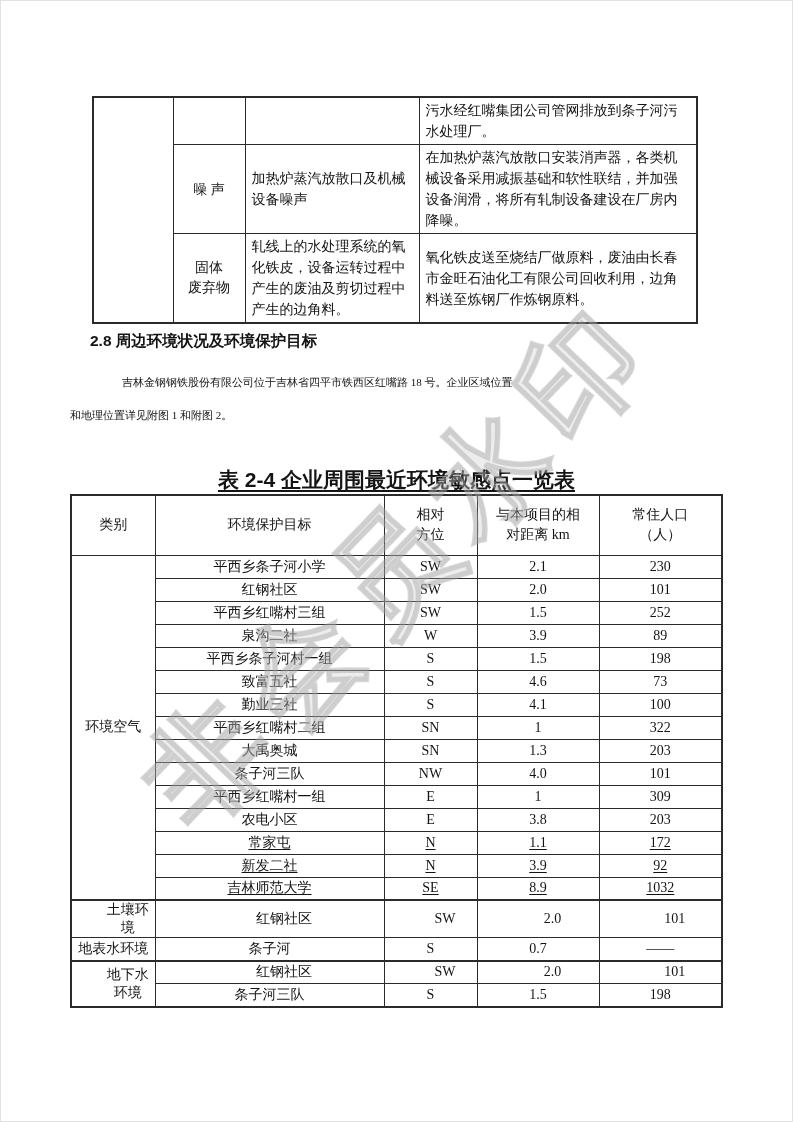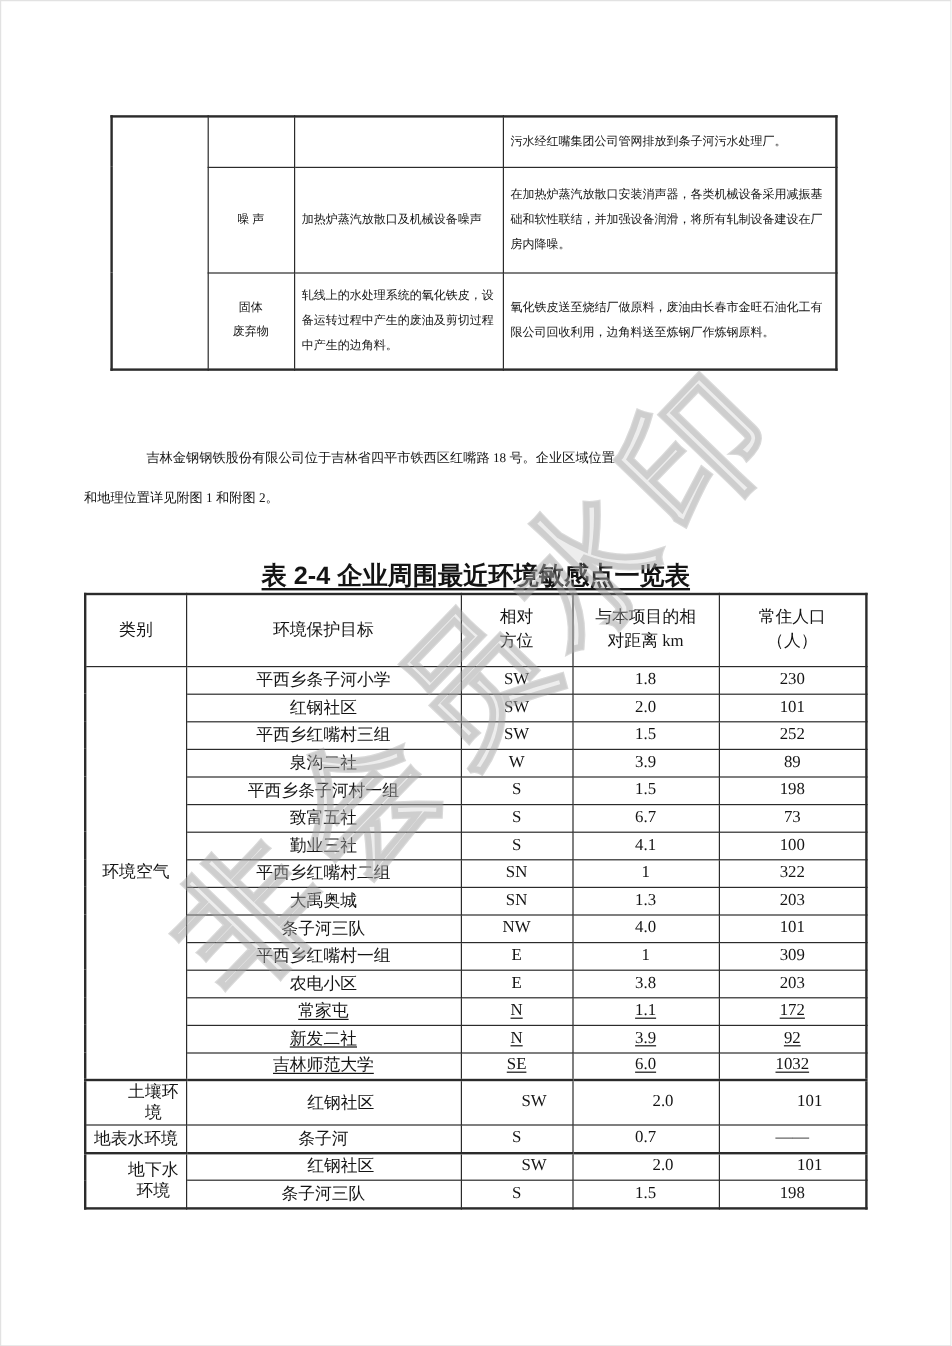--- a/index.html
+++ b/index.html
@@ -4,21 +4,21 @@
 <style>
   html,body{margin:0;padding:0;background:#fff;}
   .page{
     position:relative;width:793px;height:1122px;background:#ffffff;
     font-family:"Liberation Serif","DejaVu Serif",serif;color:#141414;
     overflow:hidden;box-shadow:0 0 0 1px #e2e2e2 inset;
   }
   table{border-collapse:collapse;table-layout:fixed;}
   td,th{border:1px solid #2b2b2b;font-weight:normal;overflow:hidden;}
   
-  .top-table{position:absolute;left:92px;top:96px;width:606px;font-size:10px;line-height:21px;}
+  .top-table{position:absolute;left:92px;top:96px;width:606px;font-size:14px;line-height:21px;}
   .top-table{border:2px solid #2b2b2b;}
   .top-table td{padding:2px 6px;vertical-align:middle;}
   .top-table .c{text-align:center;margin-top:37px;}
   .top-table .l{text-align:left;}
   .top-table tr.r1{height:42px;}
   .top-table tr.r2{height:88px;}
   .top-table tr.r3{height:81px;}
   
   .heading{position:absolute;left:90px;top:331px;font-family:"Liberation Sans","DejaVu Sans",sans-serif;
     font-weight:bold;font-size:15.5px;}
@@ -75,20 +75,21 @@
     </tr>
     <tr class="r3">
       <td class="c pre">固体
 废弃物</td>
       <td class="l">轧线上的水处理系统的氧化铁皮，设备运转过程中产生的废油及剪切过程中产生的边角料。</td>
       <td class="l">氧化铁皮送至烧结厂做原料，废油由长春市金旺石油化工有限公司回收利用，边角料送至炼钢厂作炼钢原料。</td>
     </tr>
   </tbody>
     </table>
 
+  <div class="heading">2.8 周边环境状况及环境保护目标</div>
   <div class="para para1">吉林金钢钢铁股份有限公司位于吉林省四平市铁西区红嘴路 18 号。企业区域位置
 和地理位置详见附图 1 和附图 2。</div>
 
   <div class="t24-title">表 2-4 企业周围最近环境敏感点一览表</div>
   <table class="t24">
     <colgroup>
         <col style="width:84px">
         <col style="width:229px">
         <col style="width:93px">
         <col style="width:122px">
@@ -102,21 +103,21 @@
 方位</td>
       <td class="pre">与本项目的相
 对距离 km</td>
       <td class="pre">常住人口
 （人）</td>
     </tr>
     <tr class="d">
       <td rowspan="15">环境空气</td>
       <td>平西乡条子河小学</td>
       <td>SW</td>
-      <td>1.8</td>
+      <td>2.1</td>
       <td>230</td>
     </tr>
     <tr class="d">
       <td>红钢社区</td>
       <td>SW</td>
       <td>2.0</td>
       <td>101</td>
     </tr>
     <tr class="d">
       <td>平西乡红嘴村三组</td>
@@ -132,21 +133,21 @@
     </tr>
     <tr class="d">
       <td>平西乡条子河村一组</td>
       <td>S</td>
       <td>1.5</td>
       <td>198</td>
     </tr>
     <tr class="d">
       <td>致富五社</td>
       <td>S</td>
-      <td>6.7</td>
+      <td>4.6</td>
       <td>73</td>
     </tr>
     <tr class="d">
       <td>勤业三社</td>
       <td>S</td>
       <td>4.1</td>
       <td>100</td>
     </tr>
     <tr class="d">
       <td>平西乡红嘴村二组</td>
@@ -186,21 +187,21 @@
     </tr>
     <tr class="d">
       <td class="u">新发二社</td>
       <td class="u">N</td>
       <td class="u">3.9</td>
       <td class="u">92</td>
     </tr>
     <tr class="d">
       <td class="u">吉林师范大学</td>
       <td class="u">SE</td>
-      <td class="u">6.0</td>
+      <td class="u">8.9</td>
       <td class="u">1032</td>
     </tr>
     <tr class="d sep">
       <td>土壤环境</td>
       <td>红钢社区</td>
       <td>SW</td>
       <td>2.0</td>
       <td>101</td>
     </tr>
     <tr class="d">

